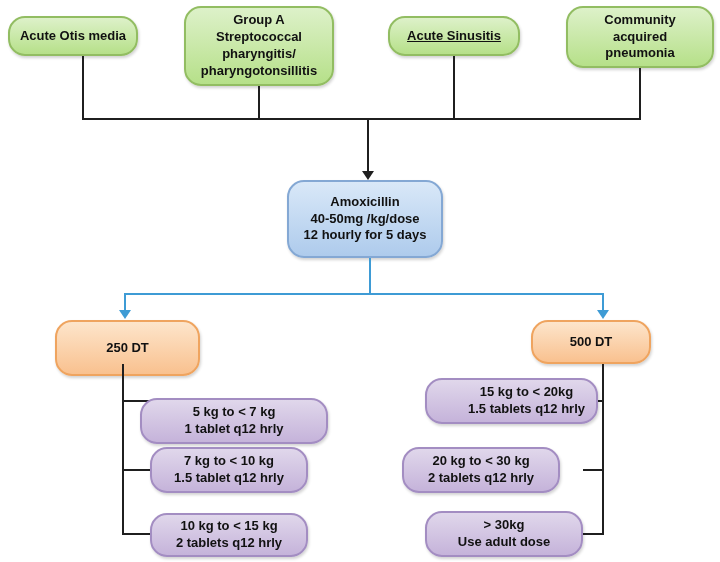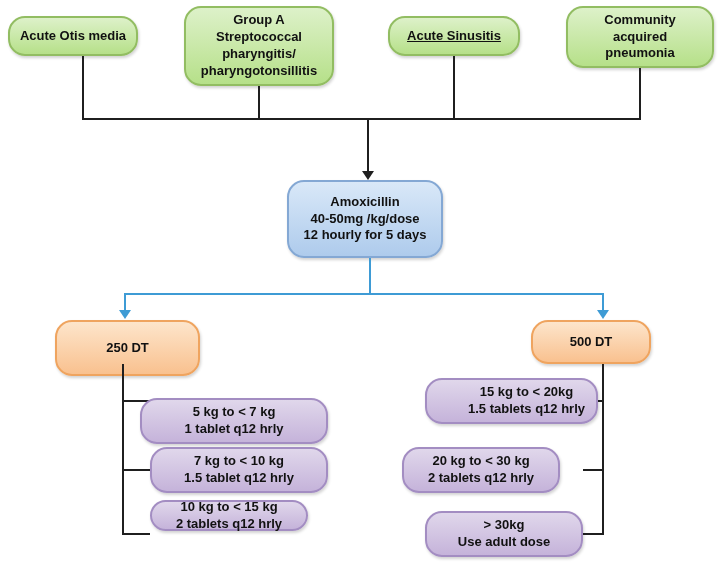--- a/index.html
+++ b/index.html
@@ -32,22 +32,22 @@
 
   
   .drug { left:287px; top:180px; width:156px; height:78px; }
 
   
   .b250 { left:55px;  top:320px; width:145px; height:56px; }
   .b500 { left:531px; top:320px; width:120px; height:44px; }
 
   
   .dl1 { left:140px; top:378px; width:188px; height:46px;margin-top:20px; }
-  .dl2 { left:150px; top:447px; width:178px; height:46px; }
-  .dl3 { left:150px; top:500px; width:158px; height:31px; }
+  .dl2 { left:150px; top:447px; width:158px; height:46px; }
+  .dl3 { left:150px; top:513px; width:158px; height:44px; }
   
   .dr1 { left:425px; top:378px; width:173px; height:46px;padding-left:36px; }
   .dr2 { left:402px; top:447px; width:158px; height:46px; }
   .dr3 { left:425px; top:511px; width:158px; height:46px; }
 
   
   .v-c1 { left:82px;  top:56px;  width:2px; height:64px; }
   .v-c2 { left:258px; top:86px;  width:2px; height:34px; }
   .v-c3 { left:453px; top:56px;  width:2px; height:64px; }
   .v-c4 { left:639px; top:68px;  width:2px; height:52px; }

